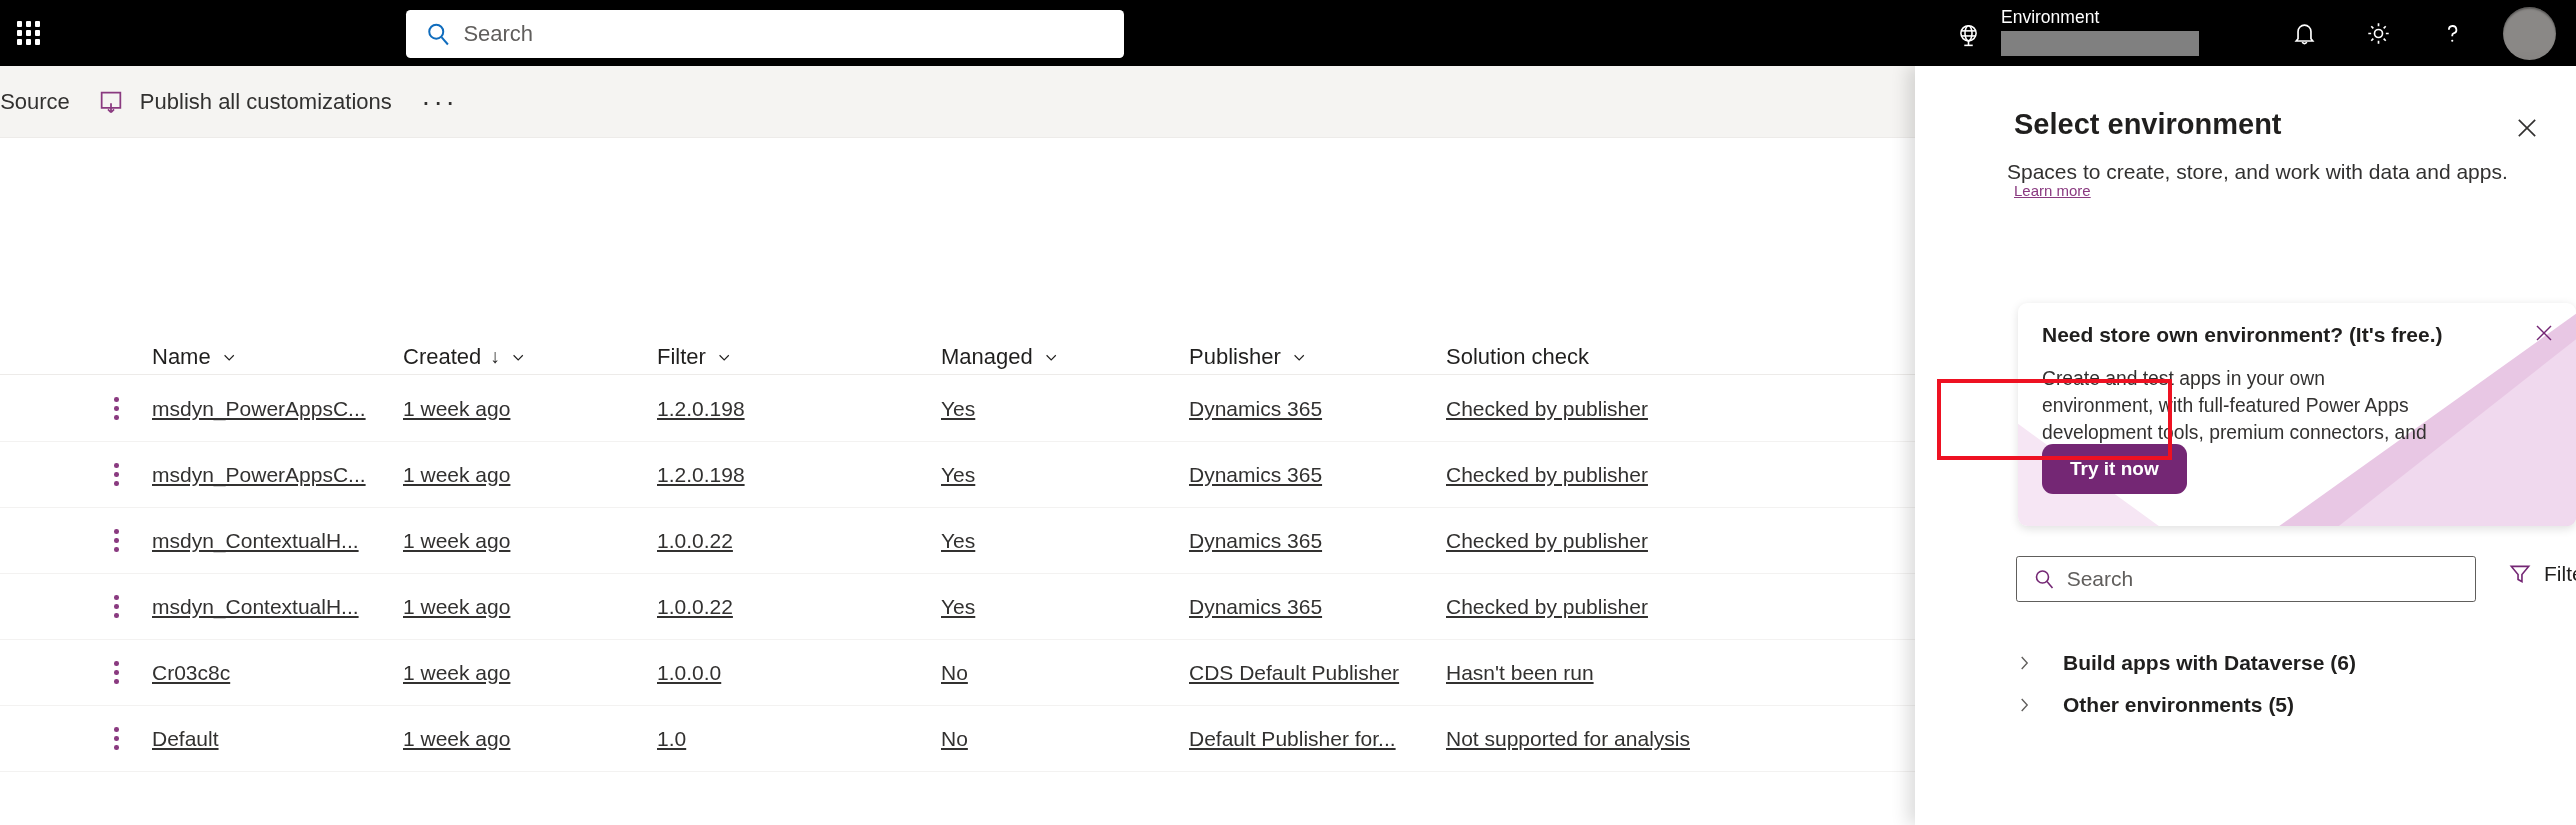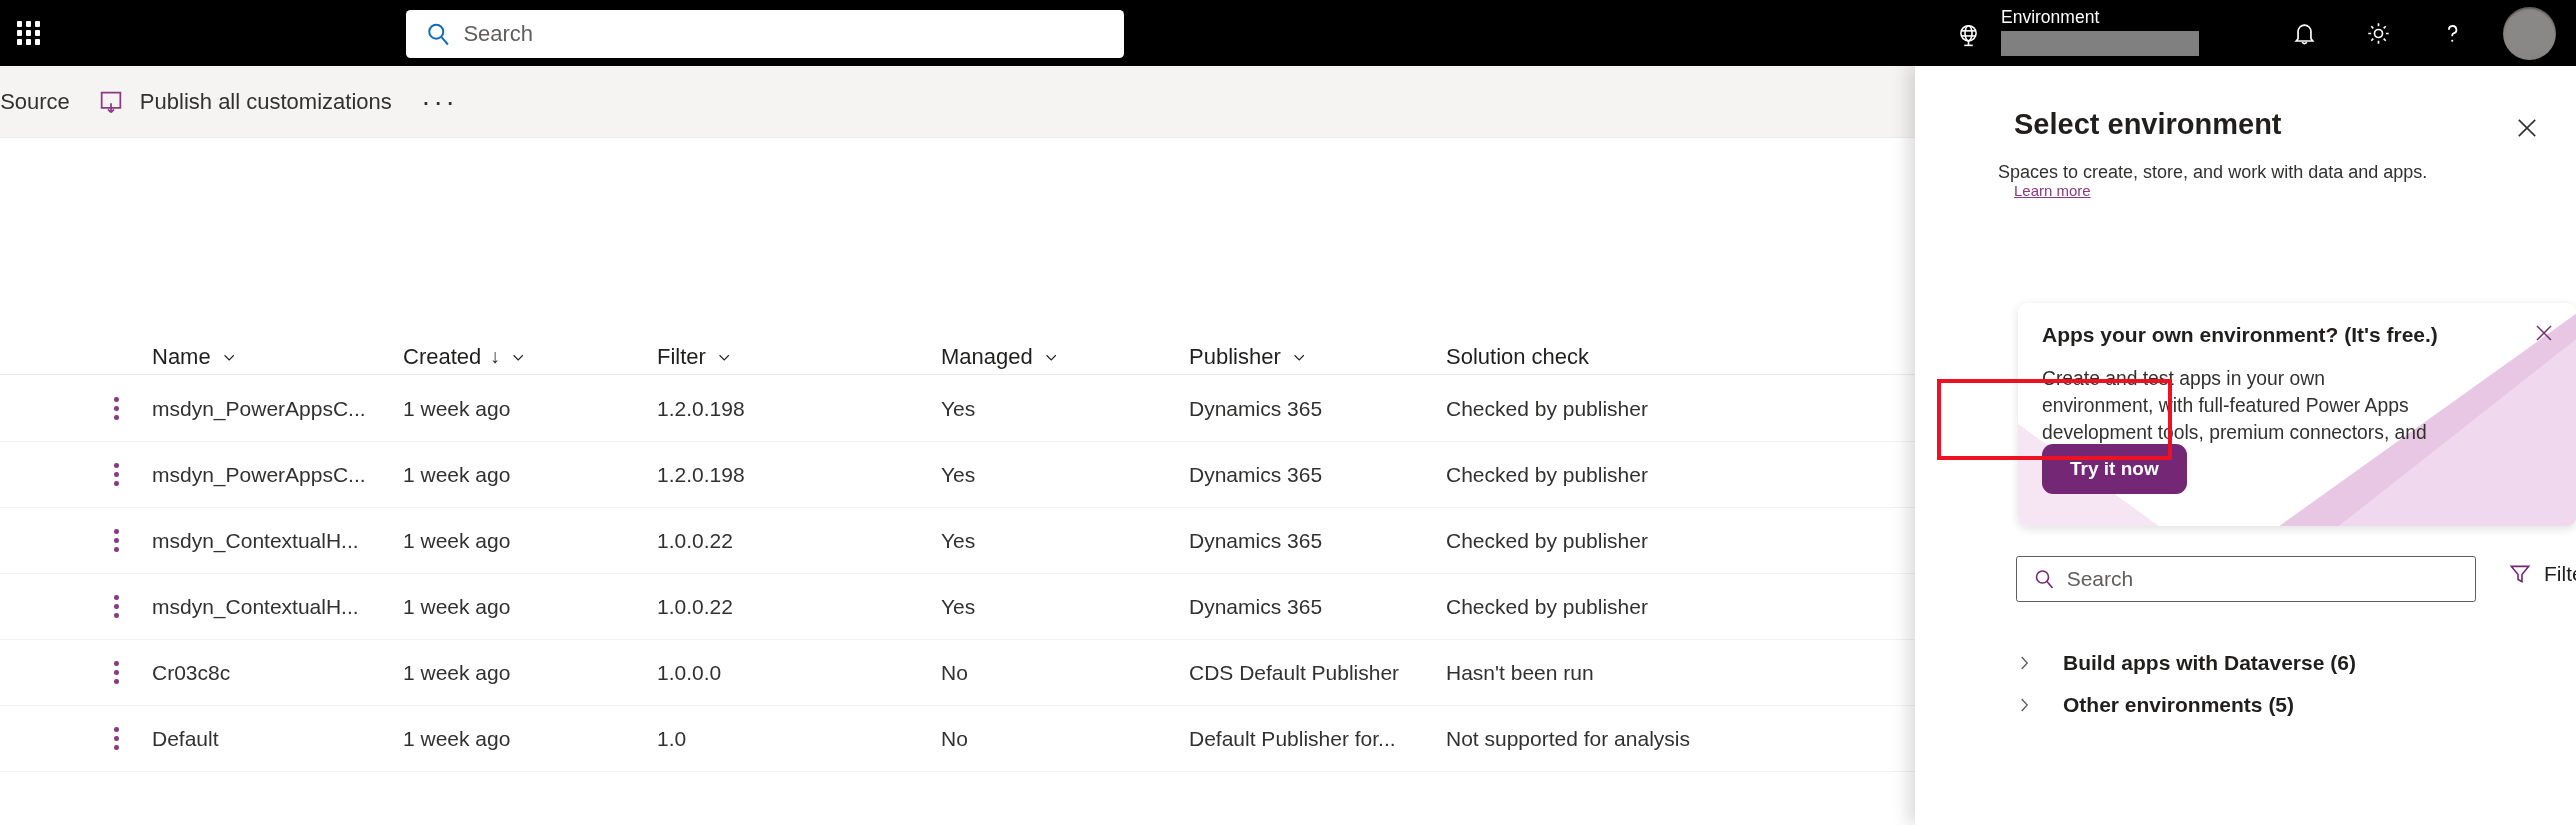--- a/index.html
+++ b/index.html
@@ -53,42 +53,42 @@
   .grid{ position:absolute; left:0; top:138px; width:1918px; height:687px; background:#fff; overflow:hidden;padding-left:47px;}
   .grid-head{
     position:absolute; left:0; top:202px; width:1918px; height:35px;
     display:flex; align-items:center; border-bottom:0.9px solid #edebe9;
   }
   .grid-rows{ position:absolute; left:0; top:238px; width:1918px; }
   .row{
     display:flex; align-items:center; height:66px;
     border-bottom:0.9px solid #f3f2f1;
   }
-  .cell{ font-size:21px; color:#323130; white-space:nowrap; overflow:hidden; }
+  .cell{ font-size:21px; color:#323130; white-space:nowrap; overflow:hidden;text-decoration:underline; }
   .hcell{ font-size:22px; color:#201f1e; white-space:nowrap; display:flex; align-items:center; }
   .hcell .chev{ margin-left:9.2px; display:inline-flex; }
   .hcell .sortarrow{ margin-left:9.2px; font-size:19.3px; color:#201f1e; }
   .c-kebab{ width:152px; flex:0 0 152px; display:flex; justify-content:flex-end; padding-right:33px; }
   .c-name{ width:251px; flex:0 0 251px; }
   .c-created{ width:254px; flex:0 0 254px; }
   .c-version{ width:284px; flex:0 0 284px; }
   .c-managed{ width:248px; flex:0 0 248px; }
   .c-publisher{ width:257px; flex:0 0 257px; }
   .c-check{ width:368px; flex:0 0 368px; }
   .kebab{ display:flex; flex-direction:column; gap:4.6px; }
   .kebab i{ width:4.6px; height:4.6px; background:#8a3a80; border-radius:50%; display:block;}
 
   
   .panel{
     position:absolute; right:0; top:66px; width:661px; height:759px;
     background:#ffffff; box-shadow:-7.4px 0 16.6px rgba(0,0,0,.14);
   }
   .panel-title{ position:absolute; left:99px; top:42px; font-size:29px; font-weight:600; color:#201f1e;text-align:center; }
   .panel-close{ position:absolute; right:35px; top:48px; width:28px; height:28px; }
-  .panel-sub{ position:absolute; left:83px; top:92px; width:515px; font-size:18px; color:#323130; line-height:28px;}
+  .panel-sub{ position:absolute; left:92px; top:92px; width:515px; font-size:21px; color:#323130; line-height:28px;}
   .panel-link{ position:absolute; left:99px; top:116px; font-size:15px; color:#8a3a80; }
 
   .callout{
     position:absolute; left:103px; top:237px; width:558px; height:223px;
     background:#ffffff; border-radius:9.2px; overflow:hidden;
     box-shadow:0 2.8px 9.2px rgba(0,0,0,.12);
   }
   .callout .deco{ position:absolute; inset:0; overflow:hidden; }
   .deco .tri-a{
     position:absolute; right:-28px; top:-9.2px; width:386px; height:276px;
@@ -371,21 +371,21 @@
     <div class="panel-sub">Spaces to create, store, and work with data and apps.</div>
     <a class="panel-link" href="#">Learn more</a>
 
     <div class="callout">
       <div class="deco">
         <div class="tri-a"></div>
           <div class="tri-b"></div>
           <div class="tri-c"></div>
       </div>
       <div class="callout-body">
-        <div class="callout-title">Apps your own environment? (It's free.)</div>
+        <div class="callout-title">Need store own environment? (It's free.)</div>
         <div class="callout-text">Create and test apps in your own environment, with full-featured Power Apps development tools, premium connectors, and Dataverse.</div>
         <div class="callout-close">
           <svg width="24" height="24" viewBox="0 0 24 24" stroke="#742774" stroke-width="1.5">
             <line x1="5" y1="5" x2="19" y2="19"></line>
               <line x1="19" y1="5" x2="5" y2="19"></line>
           </svg>
         </div>
         <button class="tryit">Try it now</button>
       </div>
     </div>

